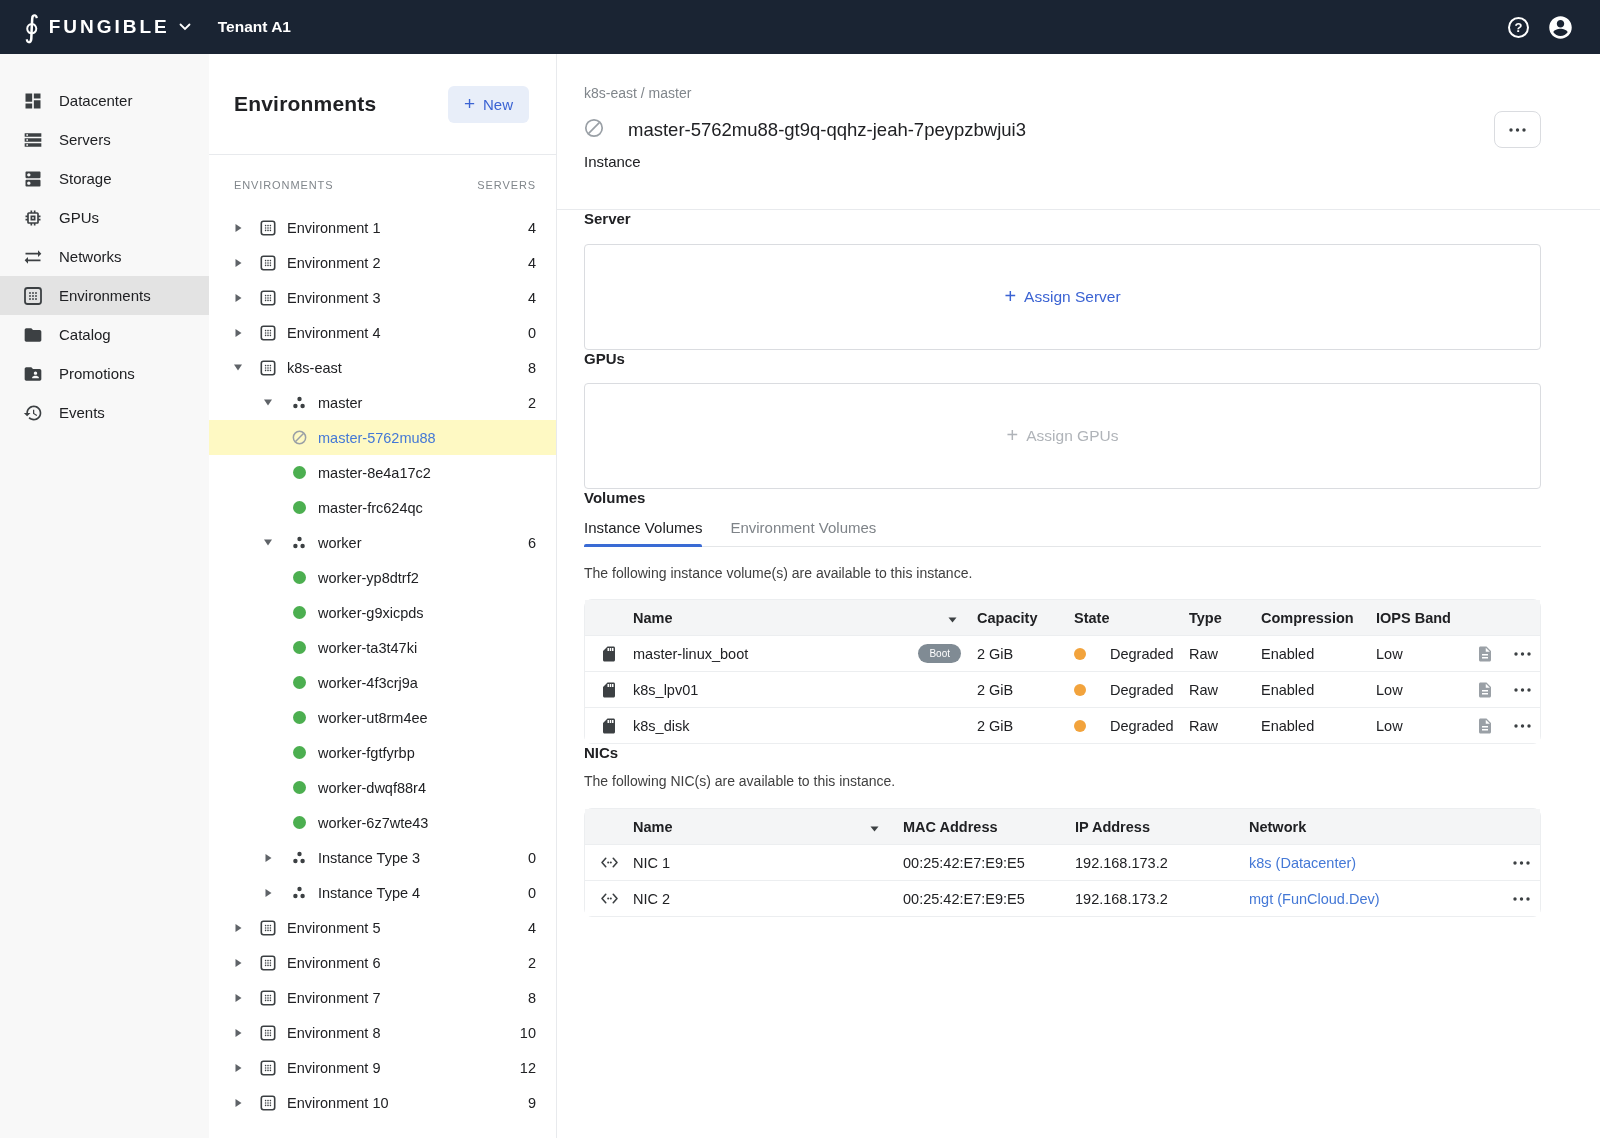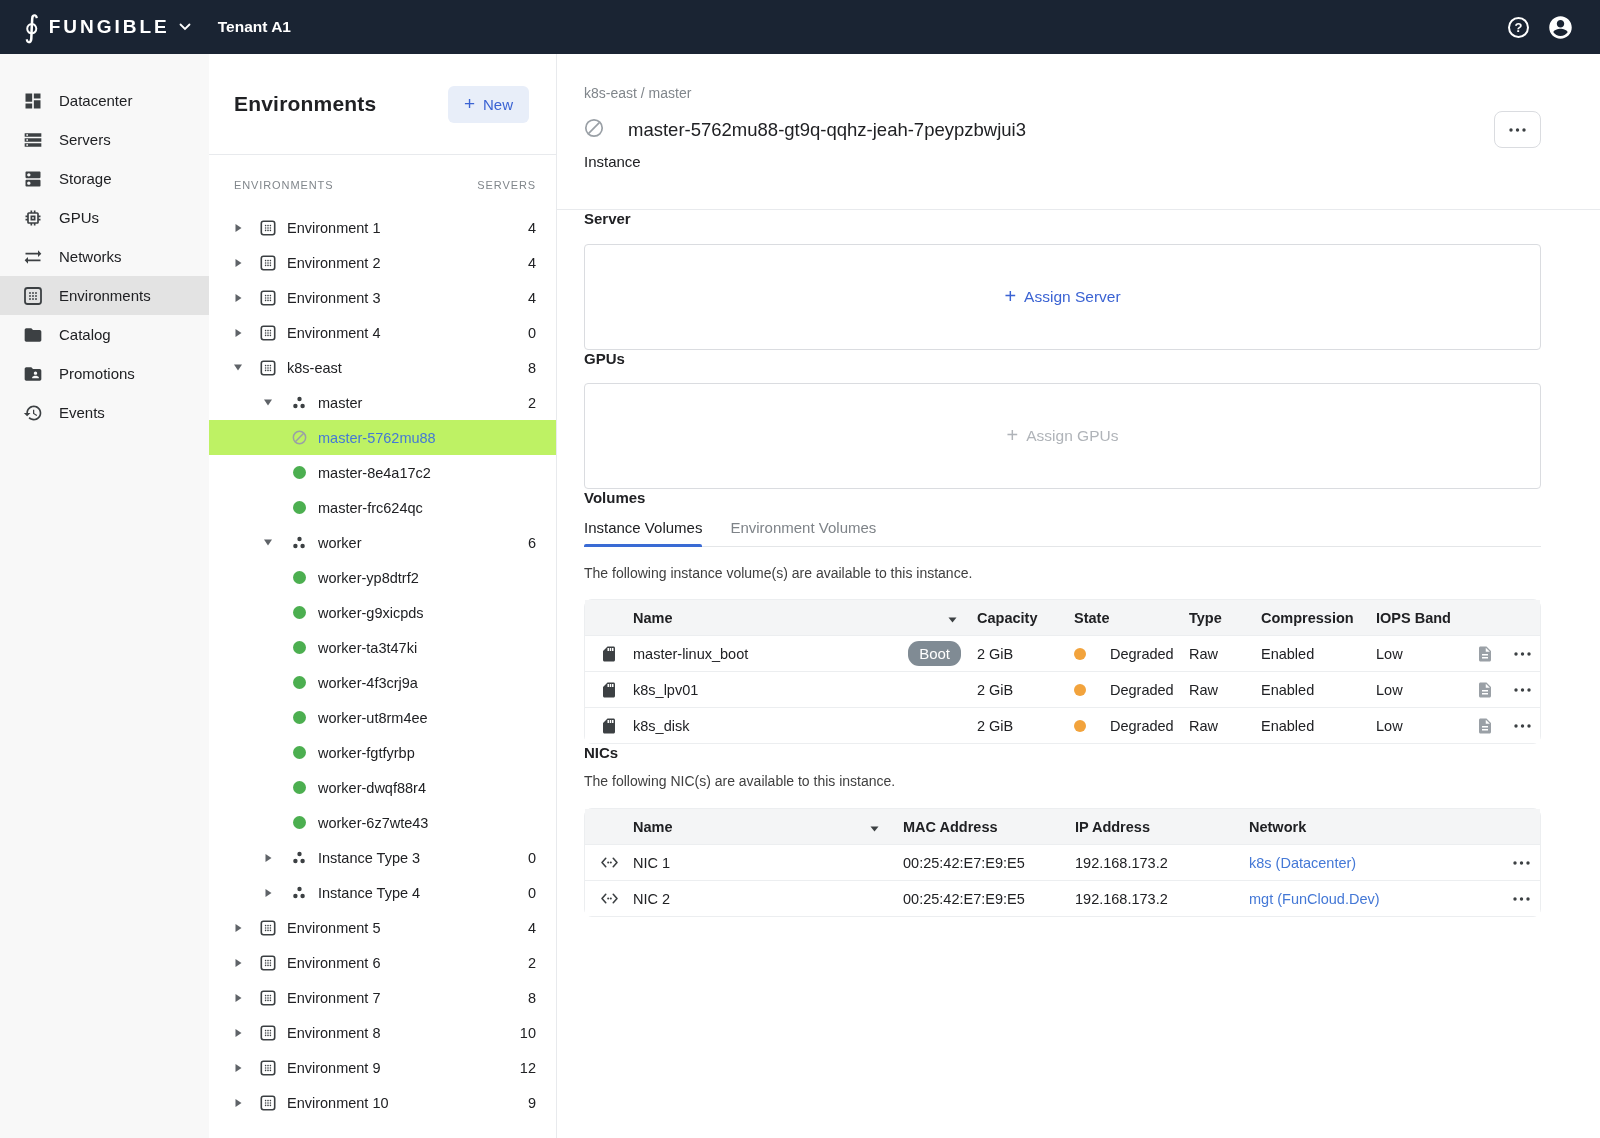--- a/index.html
+++ b/index.html
@@ -38,21 +38,21 @@
   .tree-row{height:35px;display:flex;align-items:center;cursor:pointer}
   .tree-row .caret{width:14px;display:flex;justify-content:center}
   .lvl1 .caret{margin-left:22px}
   .lvl2 .caret{margin-left:52px}
   .tree-row .t-ic{width:16px;display:flex;justify-content:center;align-items:center}
   .lvl1 .t-ic{margin-left:15px}
   .lvl2 .t-ic{margin-left:16px}
   .lvl3 .t-ic{margin-left:82px}
   .t-label{margin-left:11px;font-size:14.5px;color:#202124;white-space:nowrap}
   .t-count{margin-left:auto;margin-right:20px;font-size:14.5px;color:#202124}
-  .tree-row.selected{background:#bef264}
+  .tree-row.selected{background:#fef9c3}
   .tree-row.selected .t-label{color:var(--link)}
   .gdot{width:13px;height:13px;border-radius:50%;background:var(--green);display:block}
   
   .detail{flex:1;padding:0 59px 0 27px;background:#fff;min-width:0}
   .crumb{margin-top:31px;font-size:14px;color:#80868b;cursor:pointer}
   .title-row{margin-top:10px;height:37px;display:flex;align-items:center;gap:12px}
   .title-row h2{font-size:18.5px;font-weight:400;margin:12px;flex:1;white-space:nowrap;overflow:hidden}
   .more-btn{width:47px;height:37px;border:1px solid #dadce0;border-radius:8px;background:#fff;display:flex;align-items:center;justify-content:center;cursor:pointer;flex-shrink:0}
   .subtitle{margin-top:5px;font-size:15px}
   .detail-div{border:none;border-top:1px solid #e8eaed;margin:39px -59px 0 -27px}
@@ -70,21 +70,21 @@
   .desc{margin:18px 0 0;font-size:14px;color:#404040}
   .desc.nic-desc{margin-top:12px}
   .table{margin-top:18px;border:1px solid #eceef0;border-radius:8px}
   .table.nic{margin-top:19px}
   .t-head{background:#f4f5f6;height:35px;font-weight:600;font-size:14.5px;color:#202124}
   .t-row{height:36px;border-top:1px solid #eceef0;font-size:14.5px;background:#fff}
   .vol-grid{display:grid;grid-template-columns:48px 344px 97px 115px 72px 115px 89px 40px 1fr;align-items:center}
   .nic-grid{display:grid;grid-template-columns:48px 270px 172px 174px 1fr 37px;align-items:center}
   .cell-ic{display:flex;justify-content:center}
   .name-flex{display:flex;align-items:center;justify-content:space-between;padding-right:16px;min-width:0}
-  .badge{background:var(--badge);color:#fff;font-size:15px;border-radius:11px;padding:3px 11px;font-weight:500;line-height:1.3}
+  .badge{background:var(--badge);color:#fff;font-size:10px;border-radius:11px;padding:3px 11px;font-weight:500;line-height:1.3}
   .state-flex{display:flex;align-items:center;gap:24px}
   .odot{width:12px;height:12px;border-radius:50%;background:var(--orange);flex-shrink:0}
   .link{color:var(--link);cursor:pointer}
   .dots-cell{display:flex;justify-content:center;cursor:pointer}
   .icon-btn{cursor:pointer}
   .sort-wrap{display:flex;align-items:center;justify-content:space-between;padding-right:20px}
   .sort-wrap.nic{padding-right:24px}
 </style>
 </head>
 <body>

